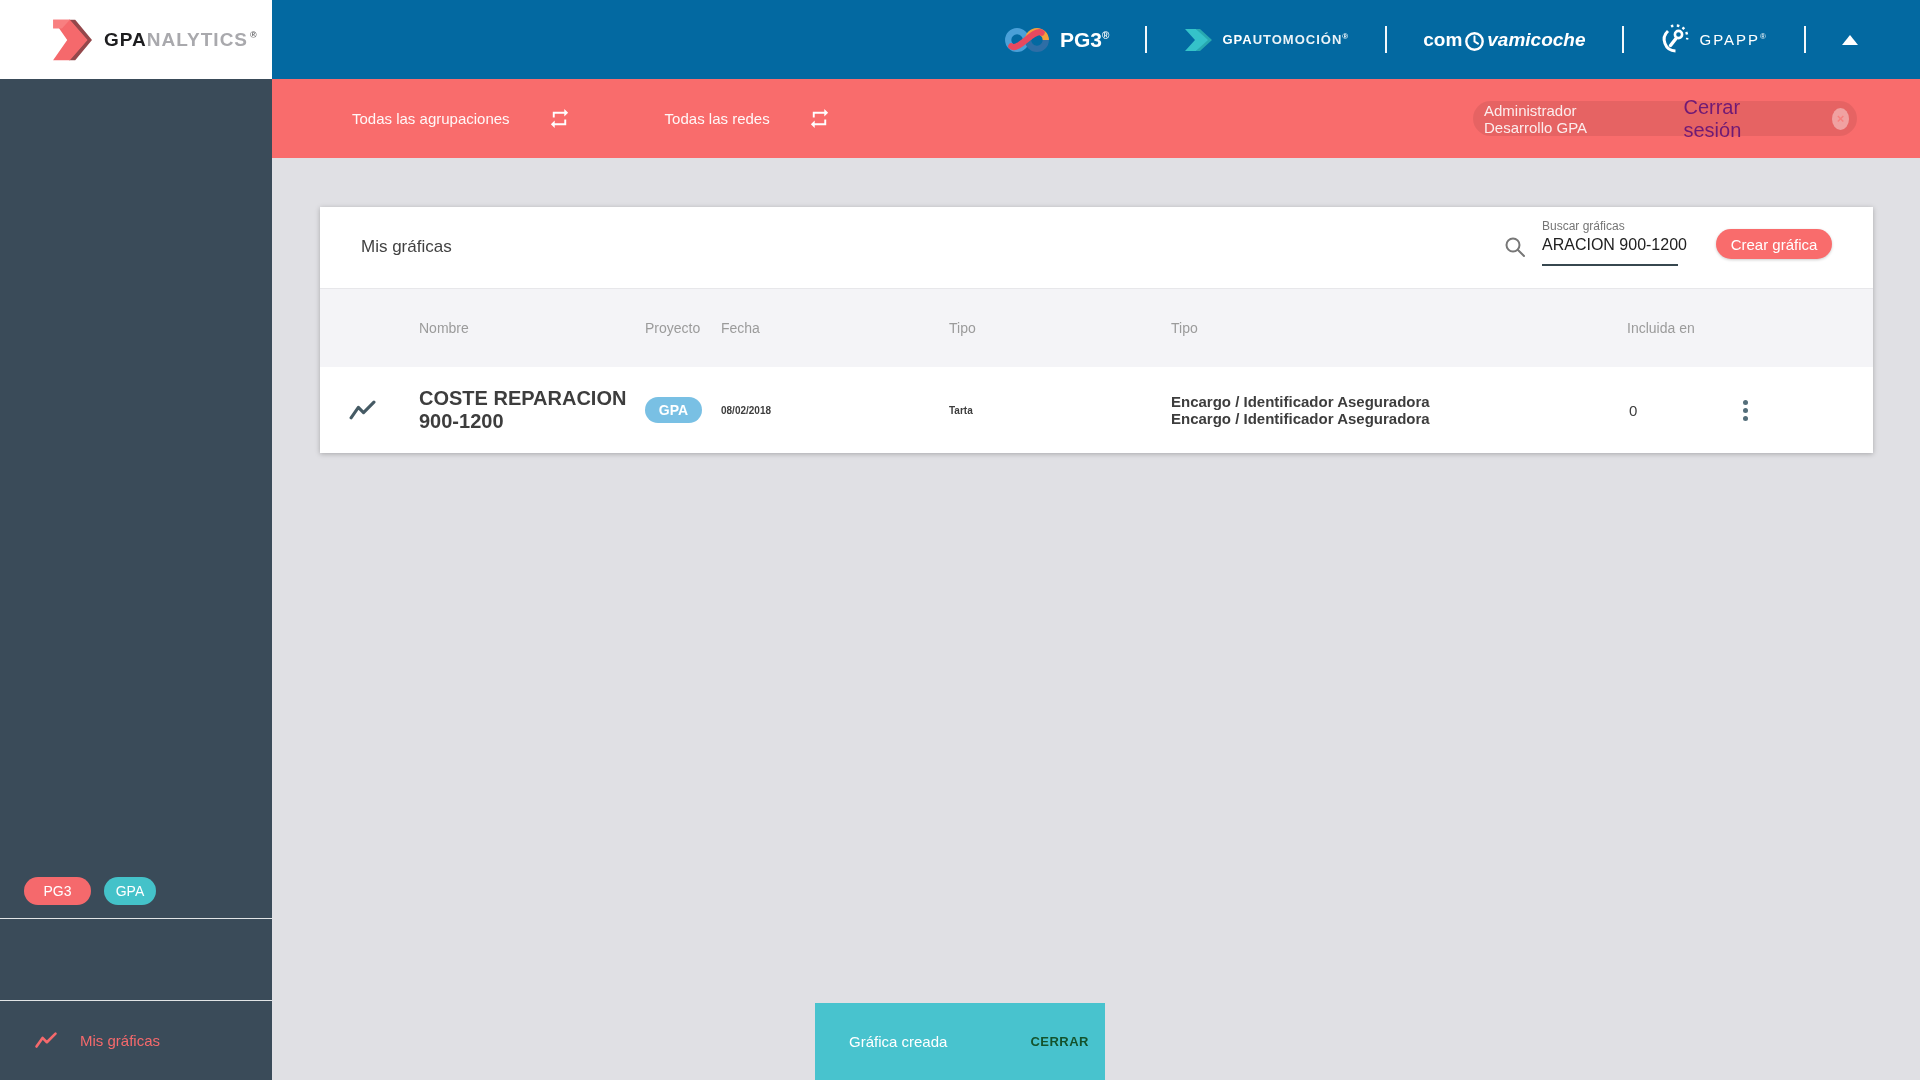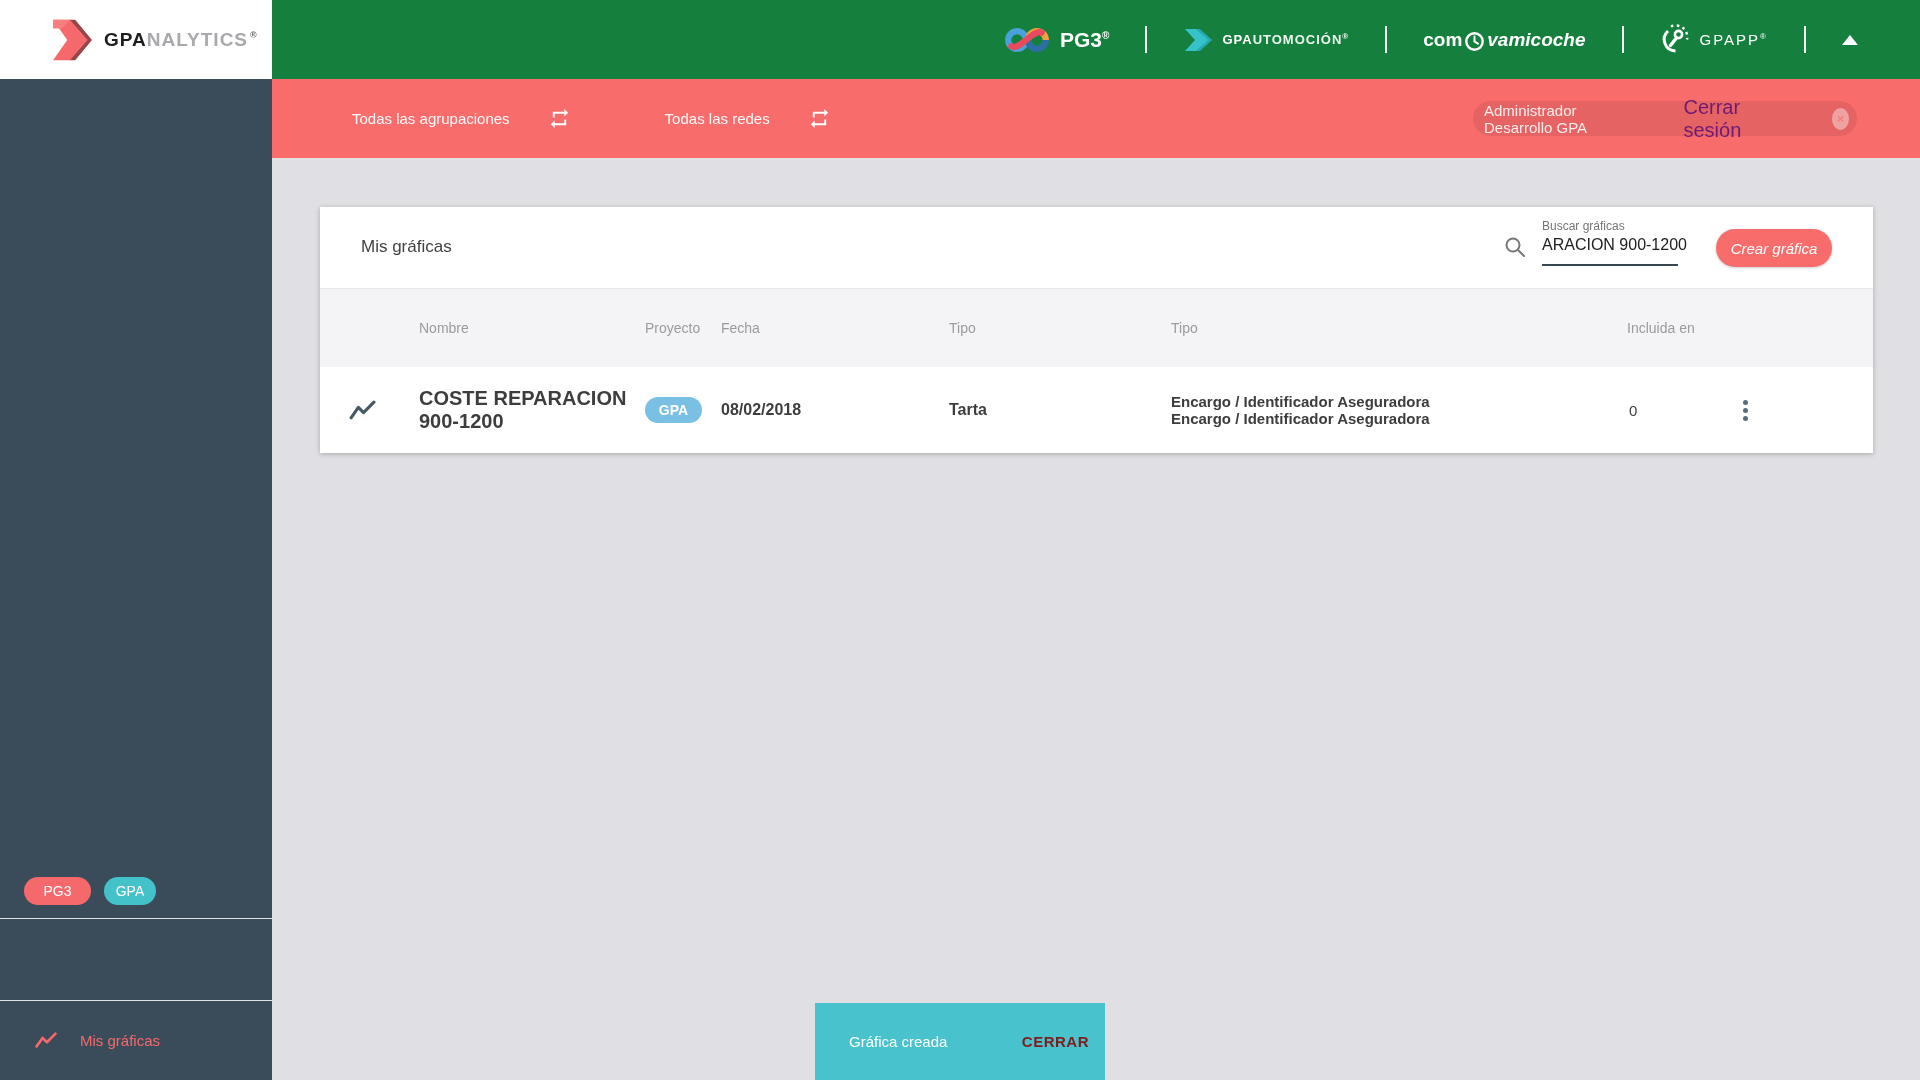--- a/index.html
+++ b/index.html
@@ -19,21 +19,21 @@
                 display:flex; align-items:center; justify-content:center; }
   .badge-pg3 { left:24px; width:67px; background:#f5696c; }
   .badge-gpa { left:104px; width:52px; background:#44c2c9; }
   .side-divider { position:absolute; left:0; width:272px; height:0; border-top:1px solid rgba(255,255,255,0.85); }
   .side-item { position:absolute; left:0; width:272px; display:flex; align-items:center; cursor:pointer; }
   .side-item .lbl { margin-left:22px; font-size:15px; }
   .item-sections { top:918px; height:82px; color:#dfe5e9; padding-left:35px; }
   .item-charts   { top:1001px; height:79px; color:#f5696c; padding-left:34px; }
 
   
-  .topbar { position:absolute; left:272px; top:0; width:1648px; height:86px; background:#15803d; }
+  .topbar { position:absolute; left:272px; top:0; width:1648px; height:86px; background:#0369a1; }
   .tb-logos { position:absolute; right:0; top:0; height:79px; display:flex; align-items:center; padding-right:62px; }
   .tb-group { display:flex; align-items:center; color:#fff; white-space:nowrap; }
   .tb-divider { width:2px; height:27px; background:rgba(255,255,255,0.95); margin:0 36px; }
   .pg3-text { font-size:21px; font-weight:bold; margin-left:10px; }
   .pg3-text sup { font-size:10px; }
   .gpauto-text { font-size:13px; letter-spacing:1px; margin-left:9px; font-weight:bold; }
   .gpauto-text .light { opacity:.92; }
   .gpauto-text sup { font-size:8px; }
   .comprova { font-size:19px; font-weight:bold; }
   .comprova .ital { font-style:italic; }
@@ -62,43 +62,43 @@
   .card { position:absolute; left:320px; top:207px; width:1553px; height:246px; background:#fff;
           box-shadow:0 1px 5px rgba(0,0,0,0.25); }
   .card-header { position:relative; height:81px; }
   .card-title { position:absolute; left:41px; top:30px; font-size:17px; color:#424242; }
   .search-icon { position:absolute; left:1183px; top:28px; }
   .search-field { position:absolute; left:1222px; top:12px; width:136px; }
   .search-label { font-size:12px; color:#757575; display:block; }
   .search-input { margin-top:3px; border-bottom:2px solid #37474f; padding-bottom:10px; font-size:16px;
                   color:#212121; white-space:nowrap; cursor:text; display:flex; align-items:center; }
   .caret { display:inline-block; width:1px; height:18px; background:#111; margin-left:1px; }
-  .create-btn { position:absolute; right:41px; top:22px; width:116px; height:38px; border-radius:22px;
+  .create-btn { position:absolute; right:41px; top:22px; width:116px; height:30px; border-radius:22px;
                 background:#f96c6c; border:none; color:#fff; font-size:15px; cursor:pointer;
-                font-family:"Liberation Sans", sans-serif; box-shadow:0 1px 3px rgba(0,0,0,0.2);font-style:italic; }
+                font-family:"Liberation Sans", sans-serif; box-shadow:0 1px 3px rgba(0,0,0,0.2); }
 
   .tbl-grid { display:grid; grid-template-columns:99px 226px 76px 228px 222px 456px 90px 1fr; align-items:center; }
   .tbl-head { height:79px; background:#f4f4f7; border-top:1px solid #e7e7ea; }
   .tbl-head .th { font-size:14px; color:#9b9b9b; }
   .tbl-row { height:86px; background:#fff; }
   .cell-icon { display:flex; justify-content:flex-start; padding-left:29px; }
   .td-name { font-size:20px; font-weight:bold; color:#3d3d3d; }
   .proj-badge { width:57px; height:26px; border-radius:13px; background:#79c0e4; color:#fff; font-size:14px;
                 font-weight:bold; display:flex; align-items:center; justify-content:center; }
-  .td-bold { font-size:16px; font-weight:bold; color:#3d3d3d; }
+  .td-bold { font-size:10px; font-weight:bold; color:#3d3d3d; }
   .td-datos { font-size:15px; font-weight:bold; color:#3d3d3d; line-height:17px; }
   .td-incl { font-size:15px; color:#3d3d3d; padding-left:2px; }
   .kebab { display:flex; flex-direction:column; gap:3px; width:6px; margin-left:26px; cursor:pointer; }
   .kebab i { width:5px; height:5px; border-radius:50%; background:#546e7a; }
 
   
   .snackbar { position:absolute; left:815px; top:1003px; width:290px; height:77px; background:#48c3ce;
               display:flex; align-items:center; }
   .snack-msg { color:#fff; font-size:15px; margin-left:34px; }
-  .snack-action { margin-left:auto; margin-right:16px; color:#7f1d1d; font-size:15px; font-weight:bold;
+  .snack-action { margin-left:auto; margin-right:16px; color:#14532d; font-size:13px; font-weight:bold;
                   letter-spacing:.5px; cursor:pointer; }
 
   svg { display:block; }
 </style>
 </head>
 <body>
 
 <div class="sidebar">
   <div class="logo-box">
     <span>

